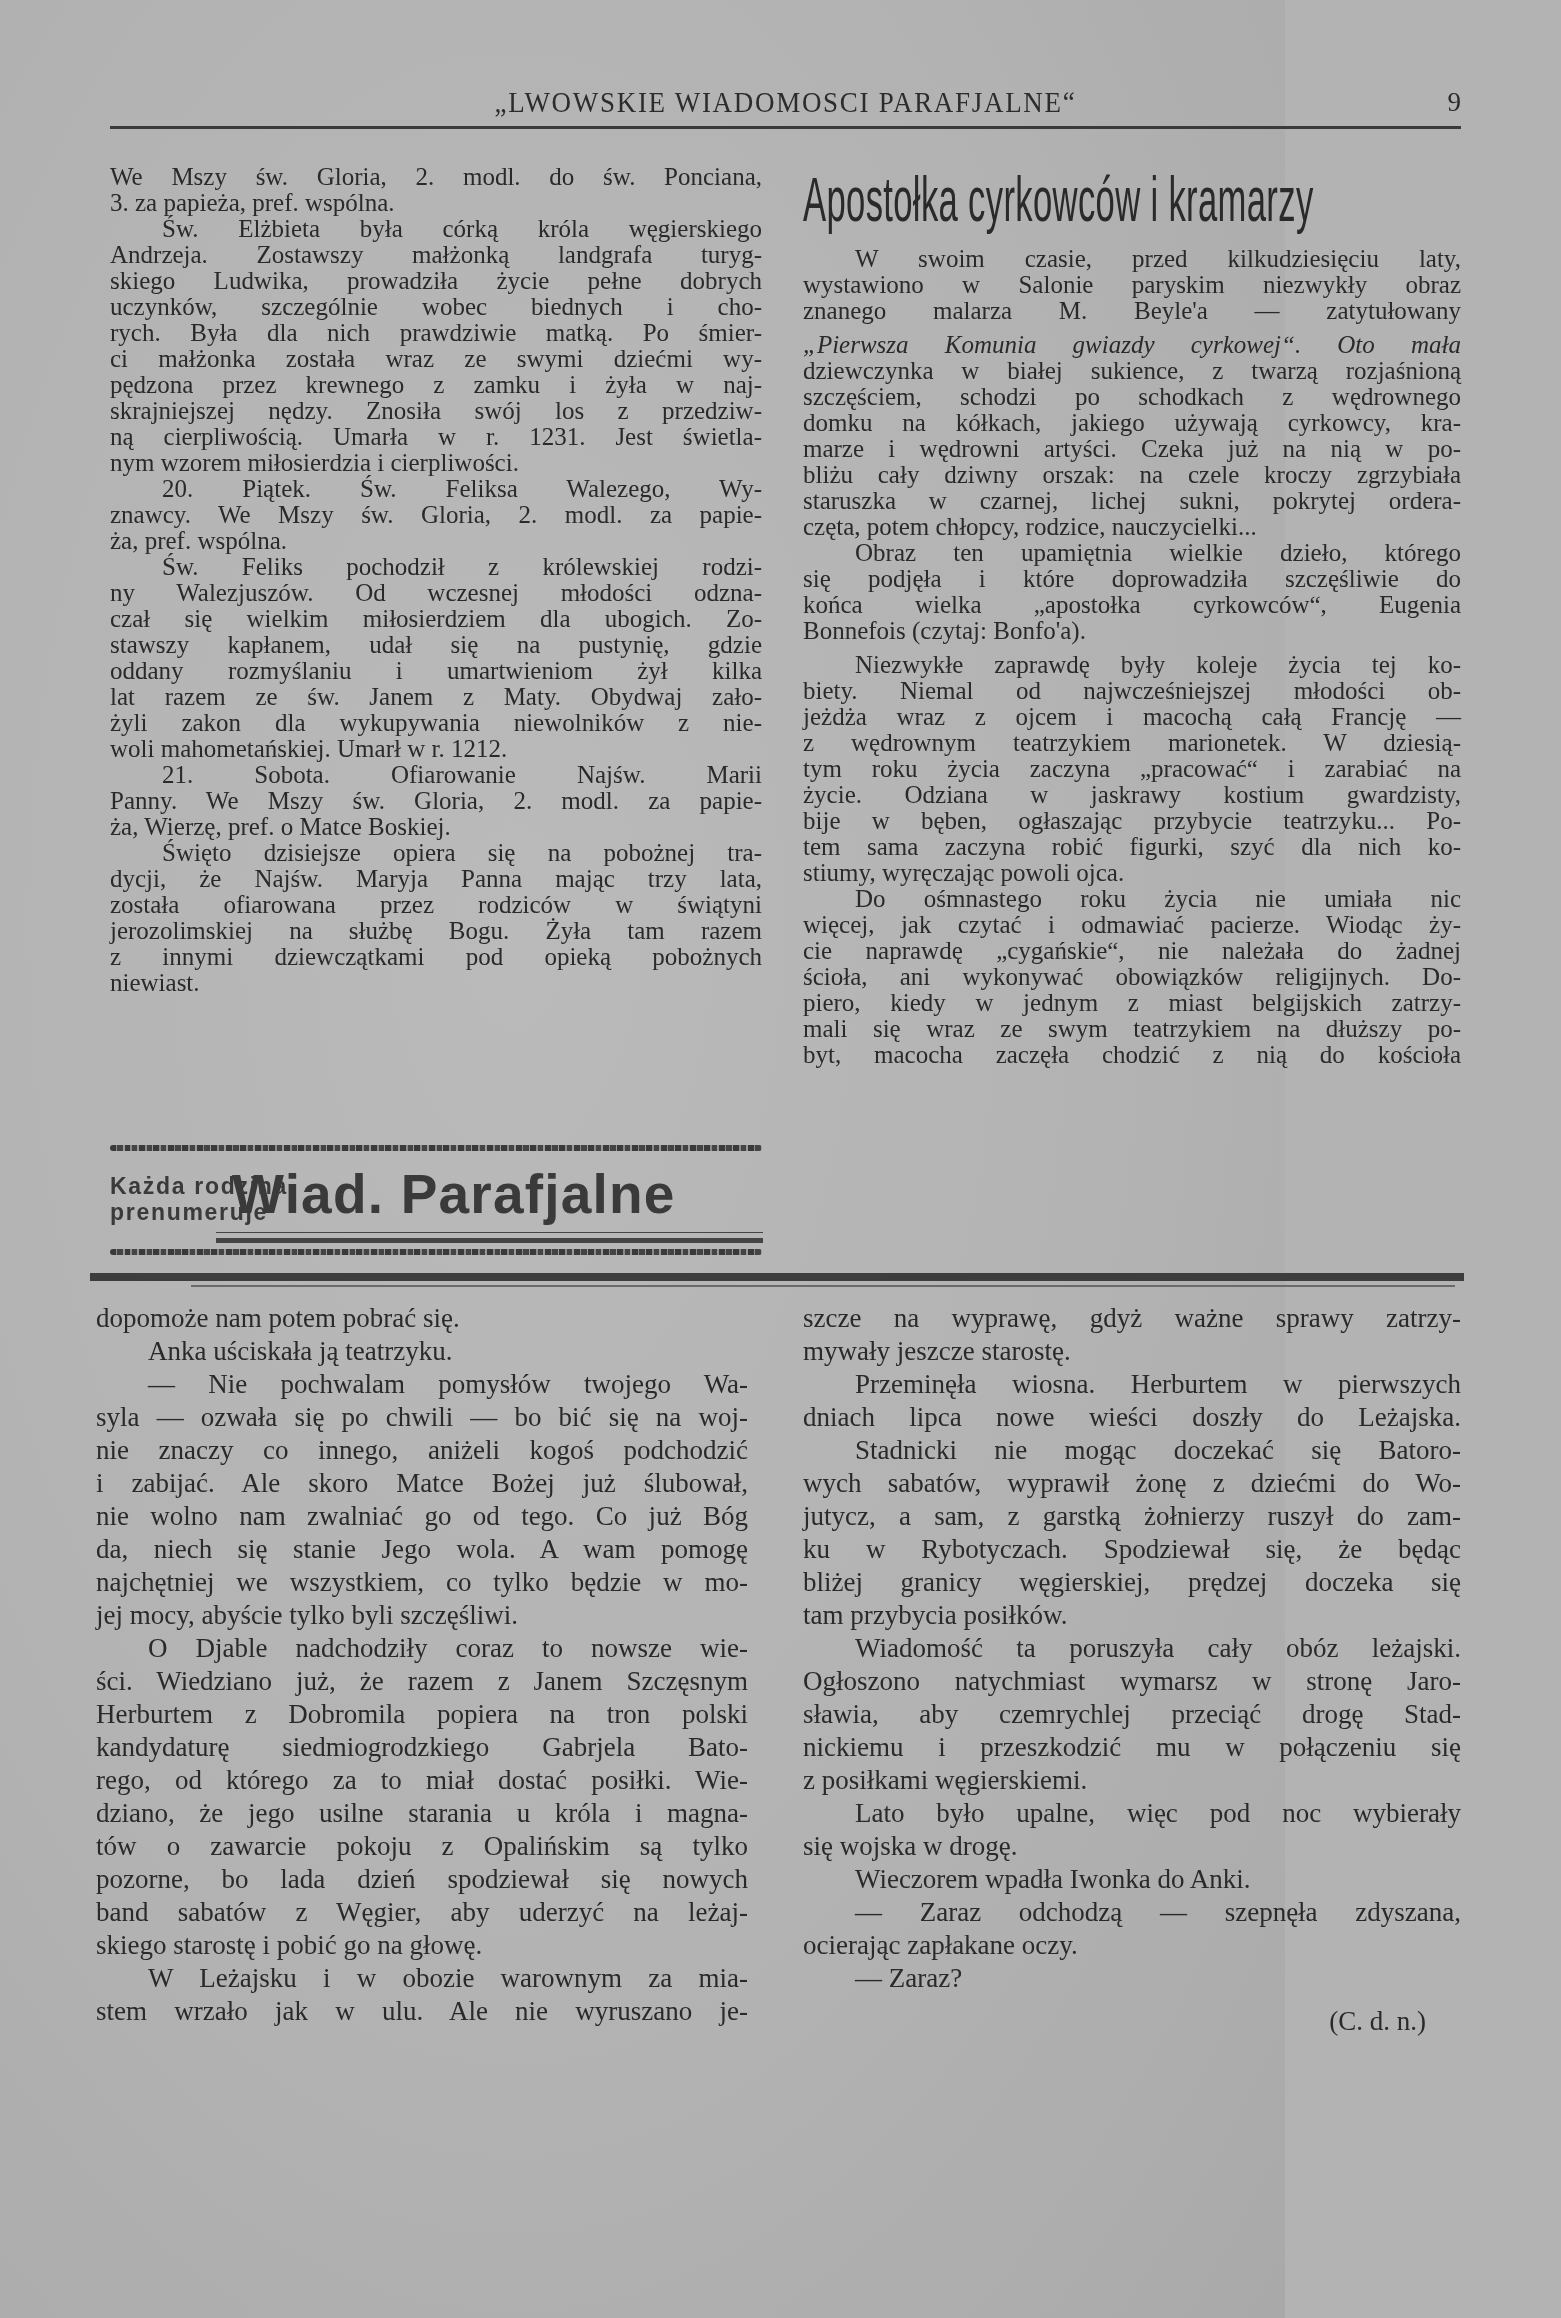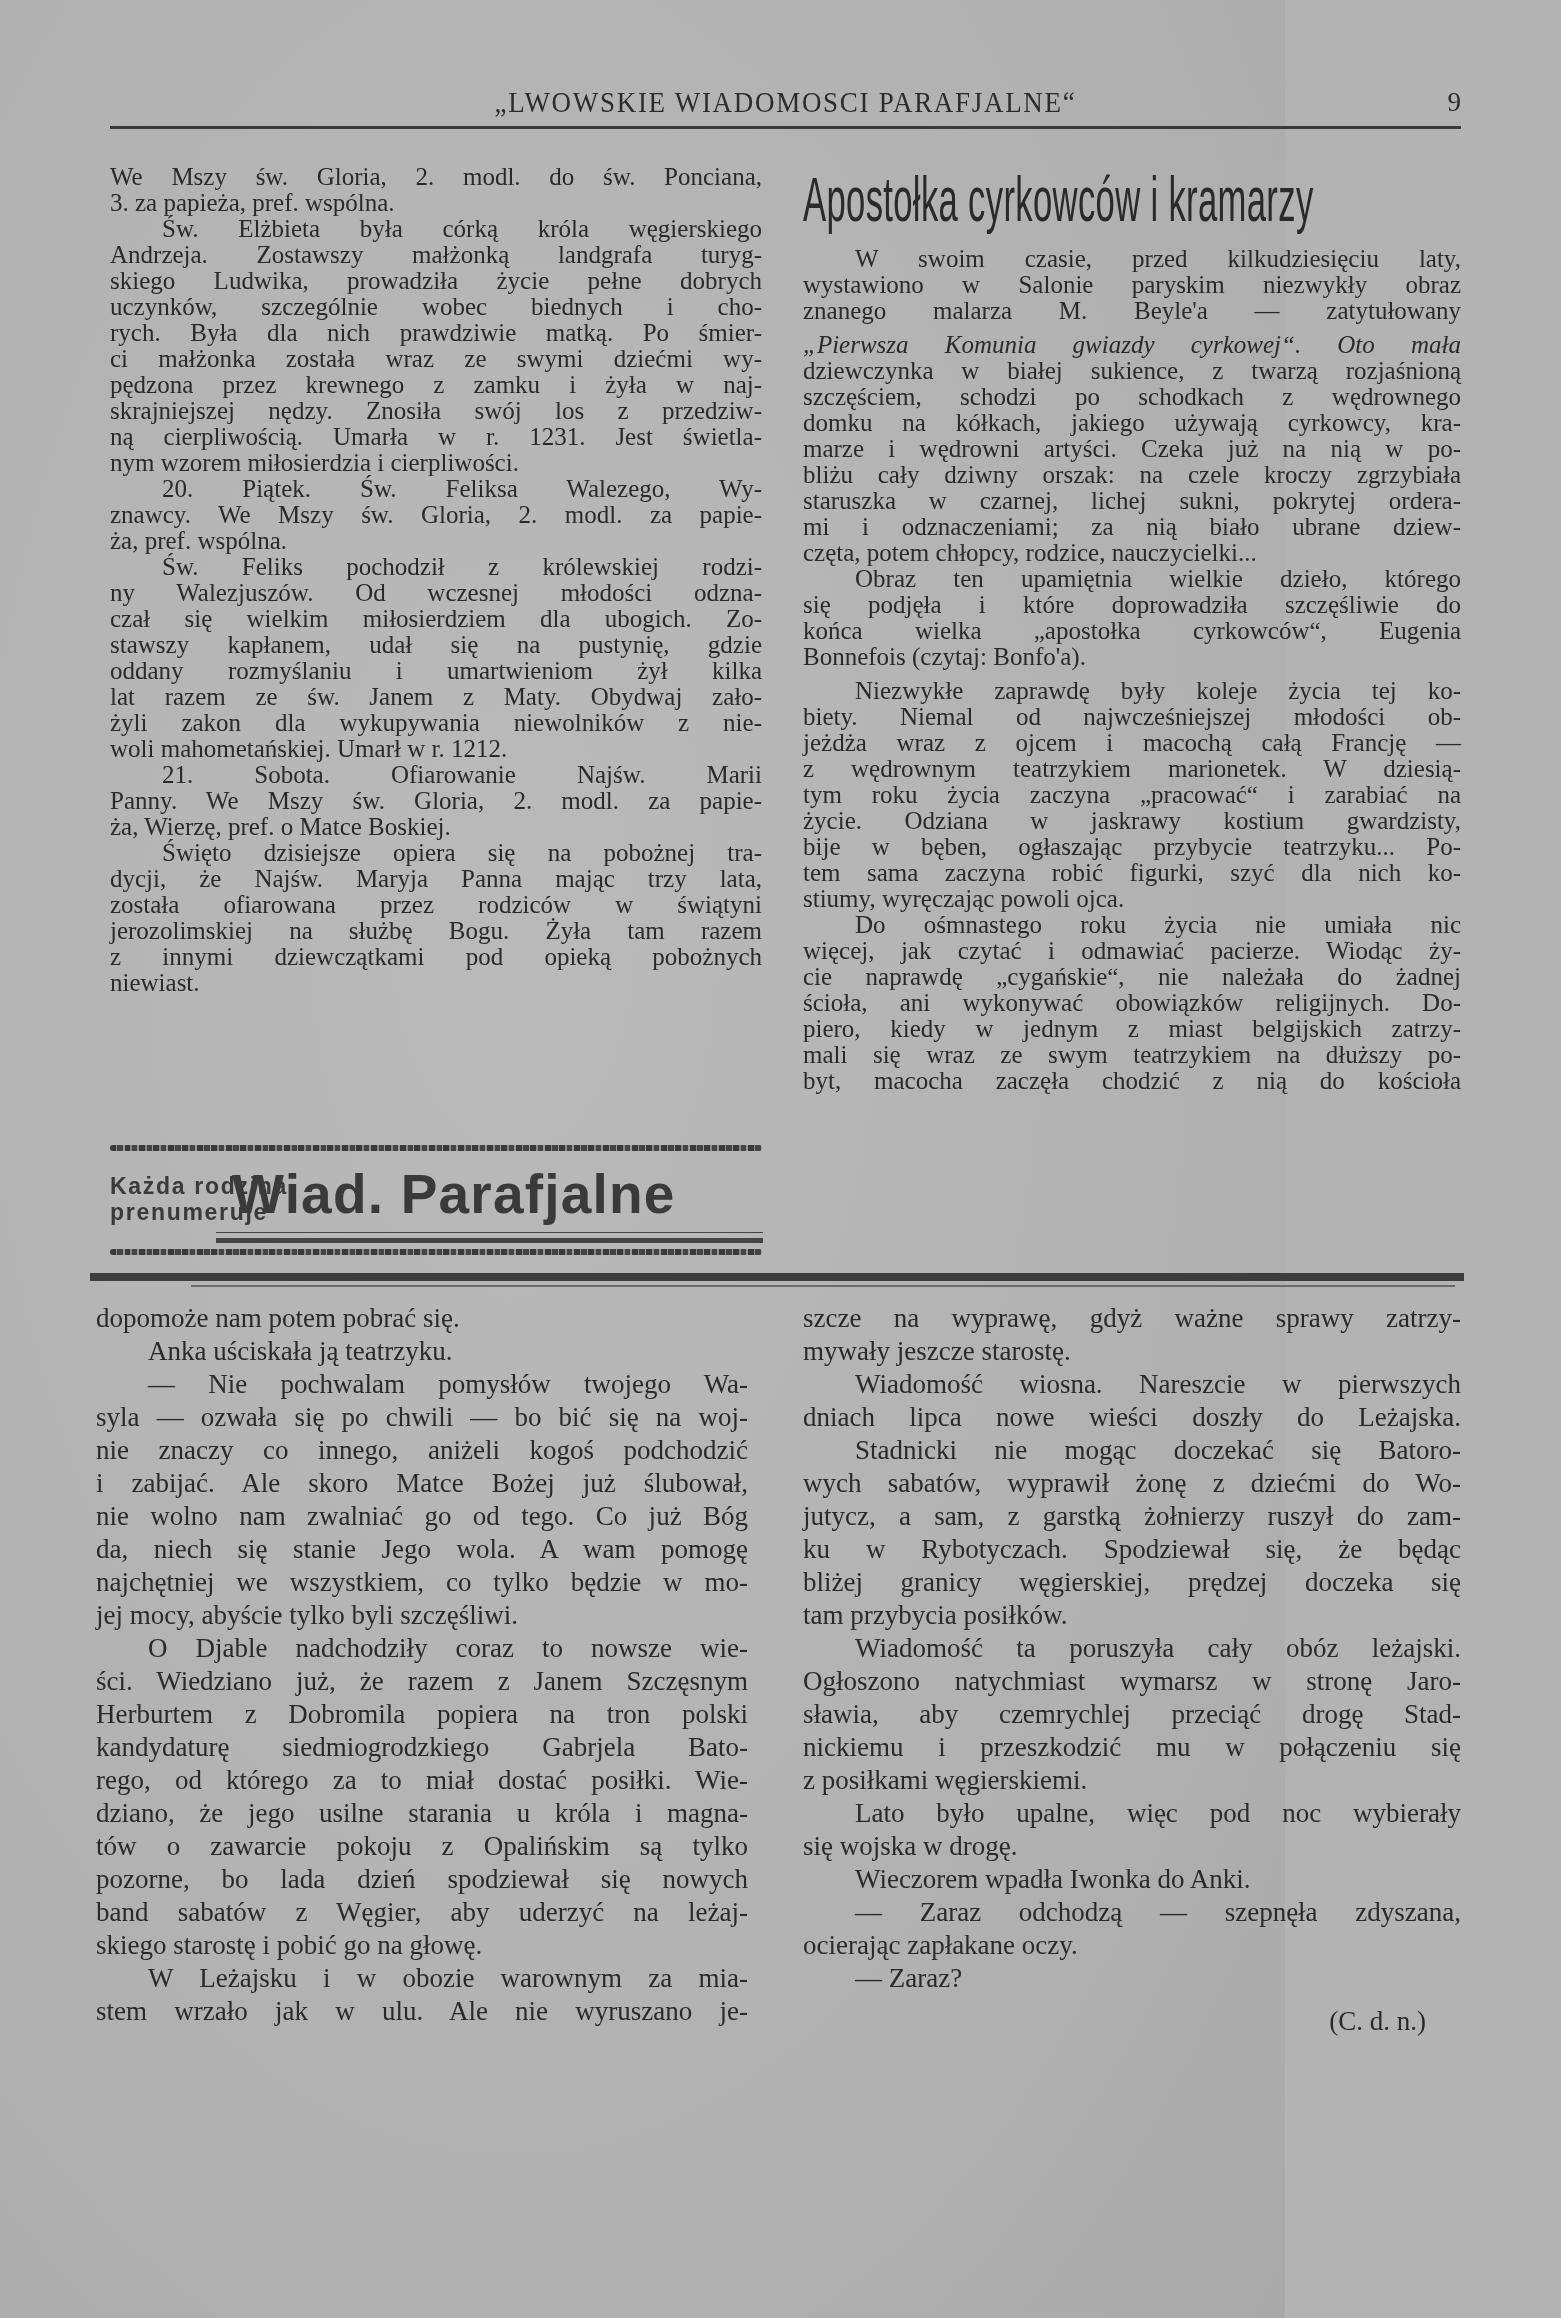--- a/index.html
+++ b/index.html
@@ -147,21 +147,20 @@
     <span class="line ind">W swoim czasie, przed kilkudziesięciu laty,</span>
     <span class="line">wystawiono w Salonie paryskim niezwykły obraz</span>
     <span class="line">znanego malarza M. Beyle'a — zatytułowany</span>
     <span class="line" style="font-style:italic;margin-top:8px;">„Pierwsza Komunia gwiazdy cyrkowej“. Oto mała</span>
     <span class="line">dziewczynka w białej sukience, z twarzą rozjaśnioną</span>
     <span class="line">szczęściem, schodzi po schodkach z wędrownego</span>
     <span class="line">domku na kółkach, jakiego używają cyrkowcy, kra-</span>
     <span class="line">marze i wędrowni artyści. Czeka już na nią w po-</span>
     <span class="line">bliżu cały dziwny orszak: na czele kroczy zgrzybiała</span>
     <span class="line">staruszka w czarnej, lichej sukni, pokrytej ordera-</span>
-    <span class="line">mi i odznaczeniami; za nią biało ubrane dziew-</span>
     <span class="line last">częta, potem chłopcy, rodzice, nauczycielki...</span>
     <span class="line ind">Obraz ten upamiętnia wielkie dzieło, którego</span>
     <span class="line">się podjęła i które doprowadziła szczęśliwie do</span>
     <span class="line">końca wielka „apostołka cyrkowców“, Eugenia</span>
     <span class="line last">Bonnefois (czytaj: Bonfo'a).</span>
     <span class="line ind" style="margin-top:8px;">Niezwykłe zaprawdę były koleje życia tej ko-</span>
     <span class="line">biety. Niemal od najwcześniejszej młodości ob-</span>
     <span class="line">jeżdża wraz z ojcem i macochą całą Francję —</span>
     <span class="line">z wędrownym teatrzykiem marionetek. W dziesią-</span>
     <span class="line">tym roku życia zaczyna „pracować“ i zarabiać na</span>
@@ -202,21 +201,21 @@
     <span class="line">pozorne, bo lada dzień spodziewał się nowych</span>
     <span class="line">band sabatów z Węgier, aby uderzyć na leżaj-</span>
     <span class="line last">skiego starostę i pobić go na głowę.</span>
     <span class="line ind">W Leżajsku i w obozie warownym za mia-</span>
     <span class="line">stem wrzało jak w ulu. Ale nie wyruszano je-</span>
   </div>
 
   <div class="col col-br">
     <span class="line">szcze na wyprawę, gdyż ważne sprawy zatrzy-</span>
     <span class="line last">mywały jeszcze starostę.</span>
-    <span class="line ind">Wiadomość wiosna. Nareszcie w pierwszych</span>
+    <span class="line ind">Przeminęła wiosna. Herburtem w pierwszych</span>
     <span class="line">dniach lipca nowe wieści doszły do Leżajska.</span>
     <span class="line ind">Stadnicki nie mogąc doczekać się Batoro-</span>
     <span class="line">wych sabatów, wyprawił żonę z dziećmi do Wo-</span>
     <span class="line">jutycz, a sam, z garstką żołnierzy ruszył do zam-</span>
     <span class="line">ku w Rybotyczach. Spodziewał się, że będąc</span>
     <span class="line">bliżej granicy węgierskiej, prędzej doczeka się</span>
     <span class="line last">tam przybycia posiłków.</span>
     <span class="line ind">Wiadomość ta poruszyła cały obóz leżajski.</span>
     <span class="line">Ogłoszono natychmiast wymarsz w stronę Jaro-</span>
     <span class="line">sławia, aby czemrychlej przeciąć drogę Stad-</span>

